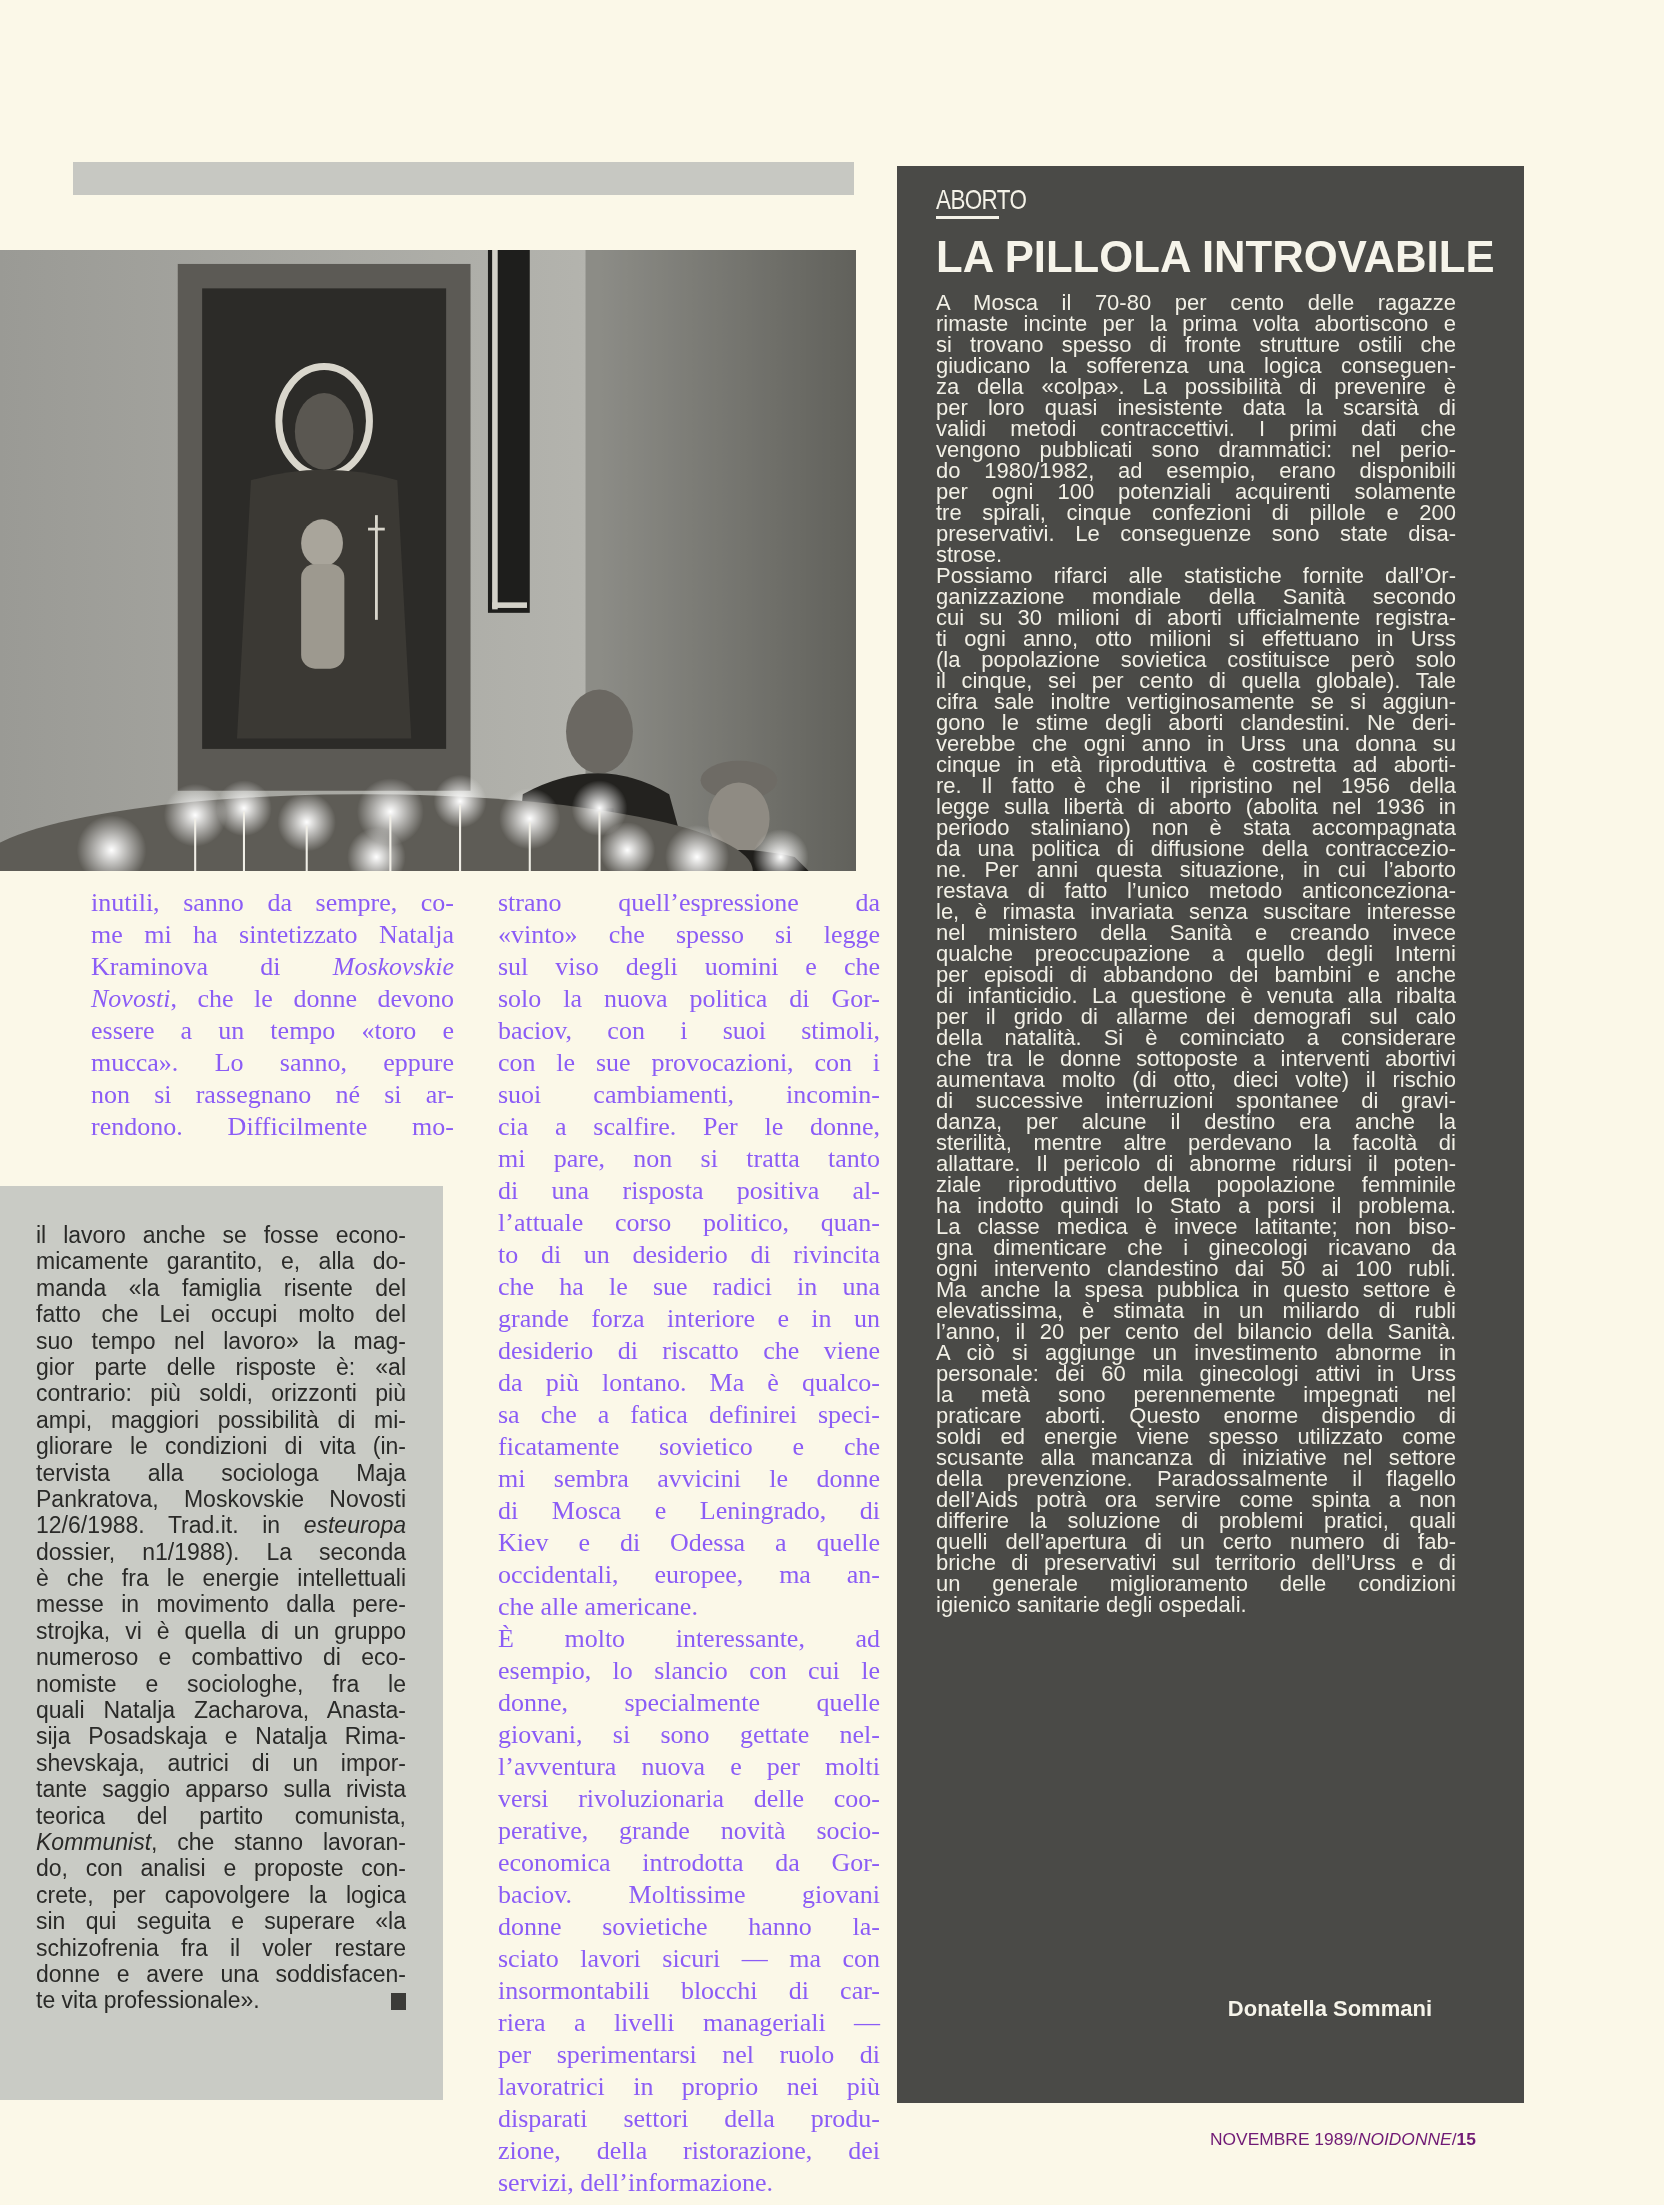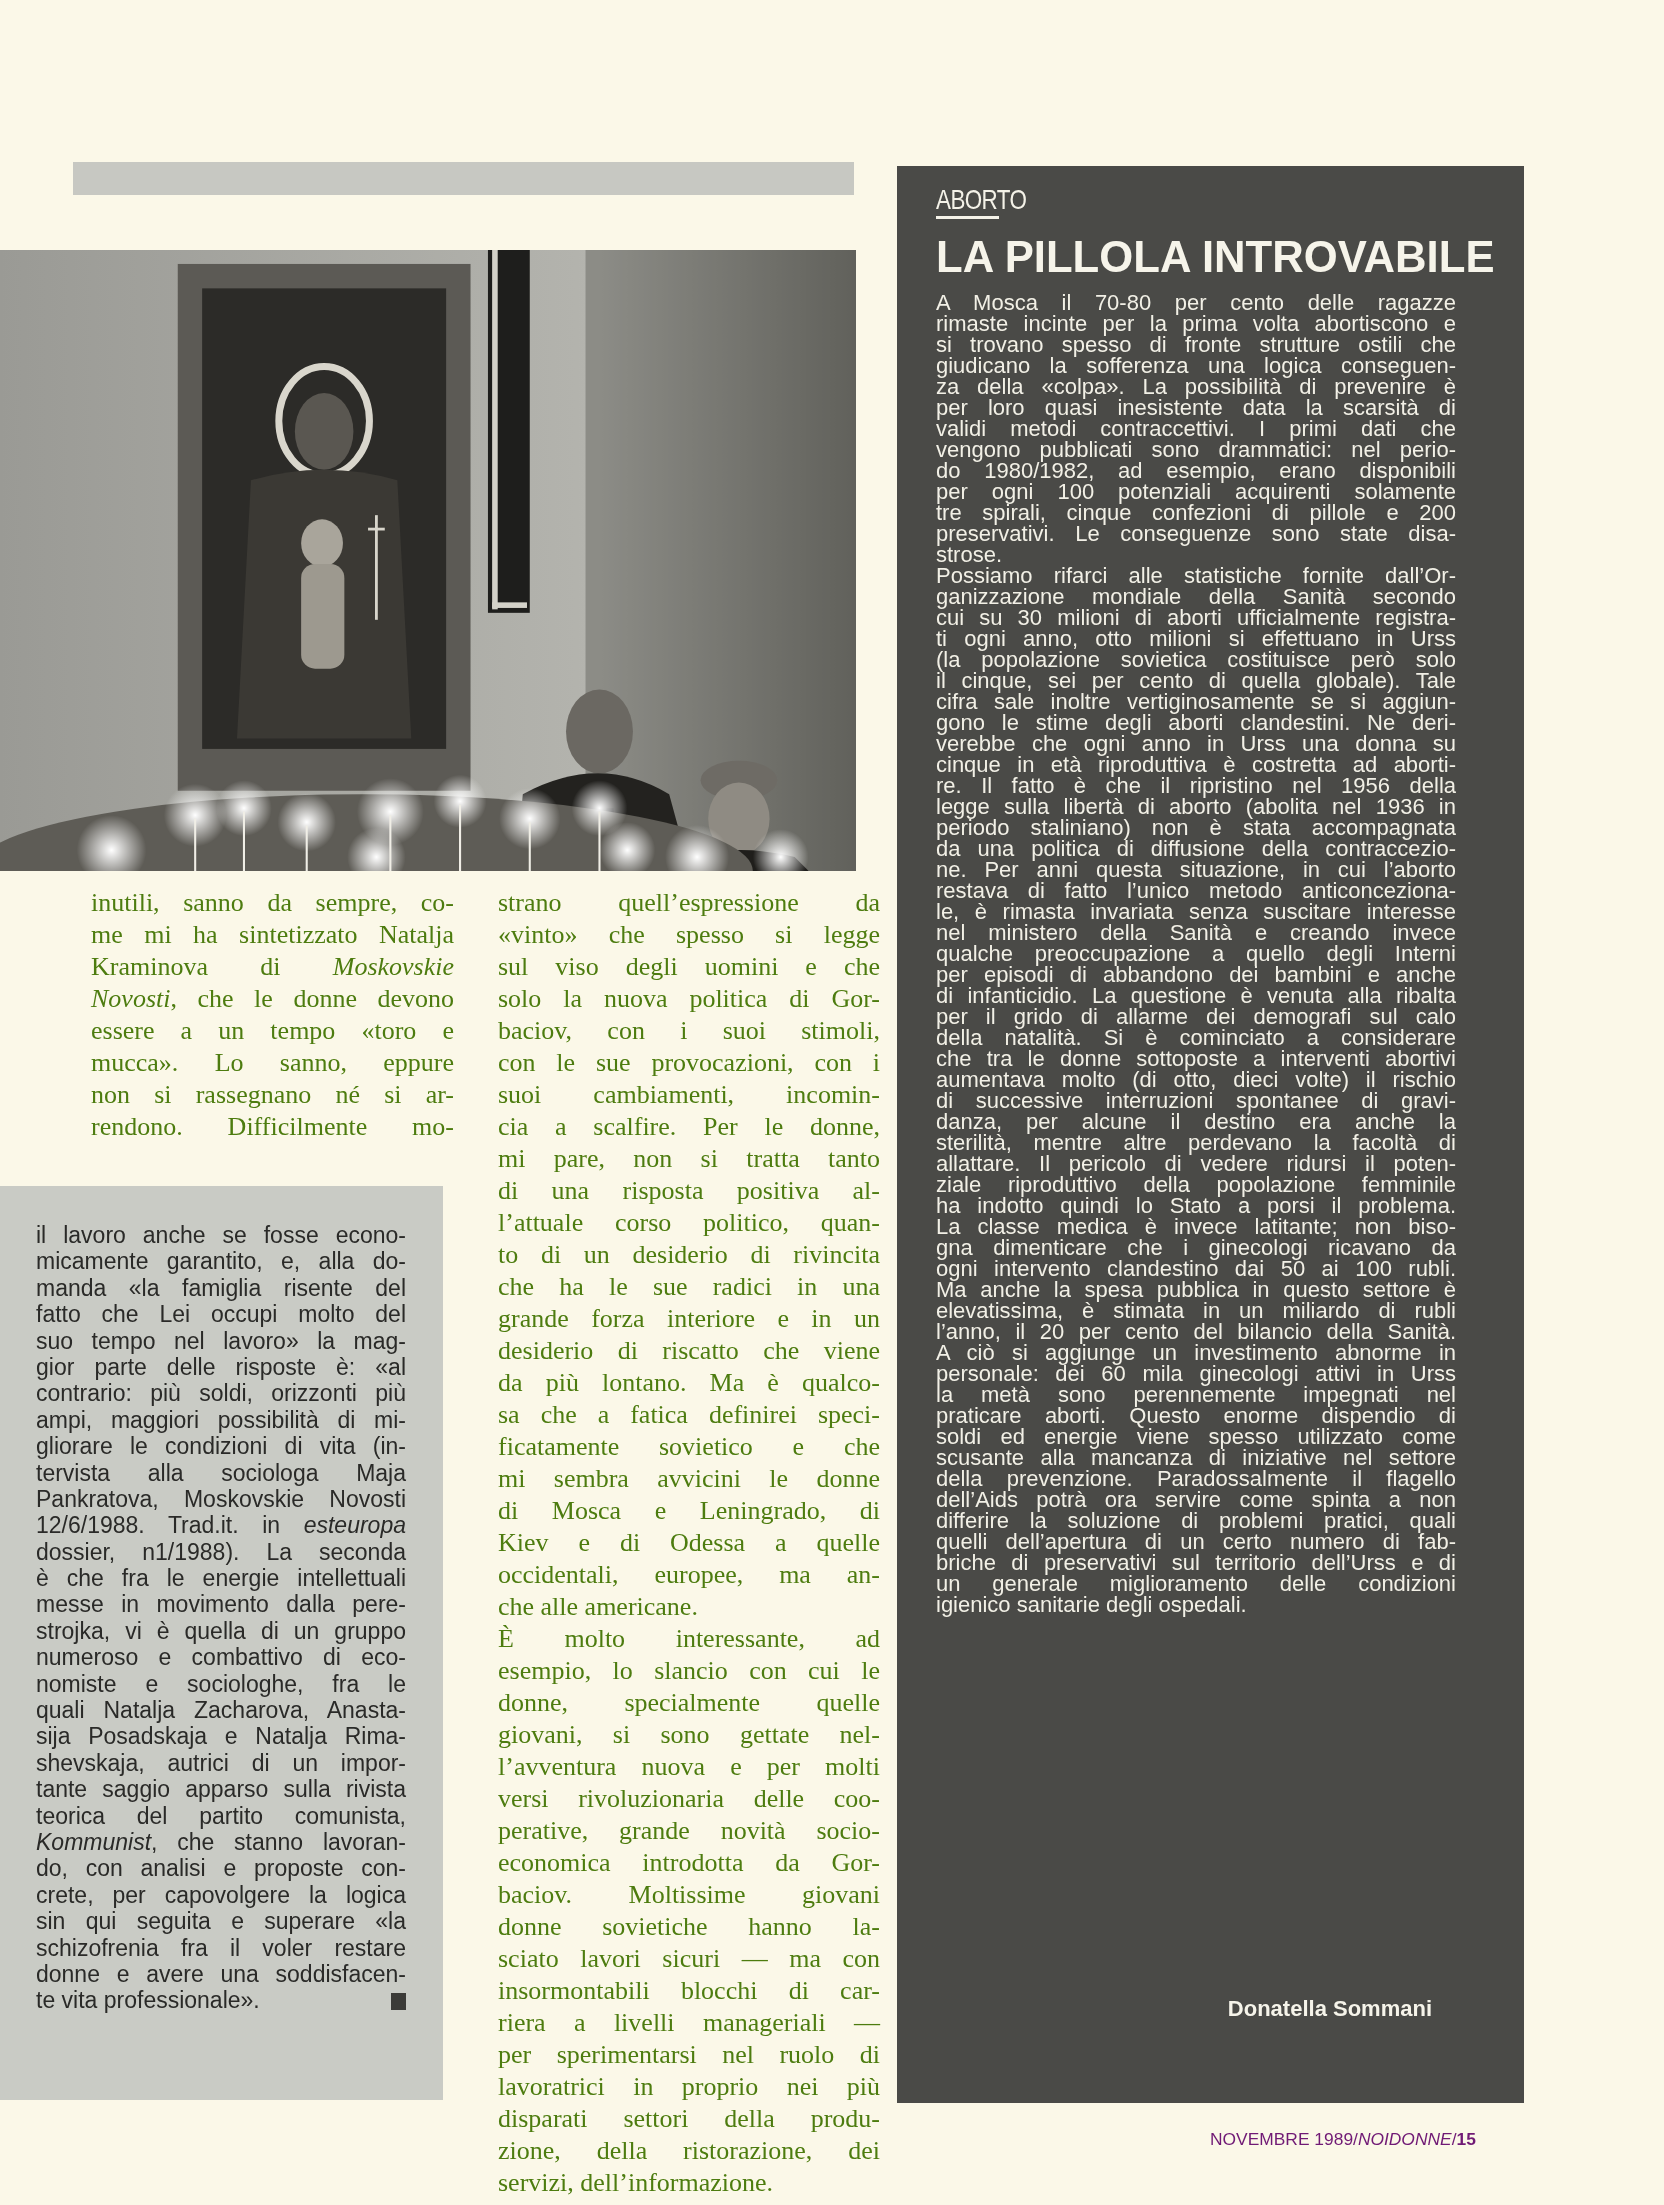--- a/index.html
+++ b/index.html
@@ -13,21 +13,21 @@
   
   .gray-band { left: 73px; top: 162px; width: 781px; height: 33px; background: #c7c8c2; }
 
   
   .photo { left: 0; top: 250px; width: 856px; height: 621px; background: #8b8b86; overflow: hidden; }
   .photo svg { width: 100%; height: 100%; display: block; }
 
   
   .serif-col {
     font-family: "Liberation Serif", serif; font-size: 26px; line-height: 32px;
-    color: #4d7c0f; text-align: justify;
+    color: #8b5cf6; text-align: justify;
   }
   .serif-col .ln { display: block; text-align: justify; text-align-last: justify; white-space: nowrap; height: 32px; }
   .serif-col .ln.last { text-align-last: left; }
   .serif-col i { font-style: italic; }
 
   .col-left-top { left: 91px; top: 887px; width: 363px; }
   .col-mid { left: 498px; top: 887px; width: 382px; }
 
   
   .gray-panel { left: 0; top: 1186px; width: 443px; height: 914px; background: #c9cbc5; }
@@ -267,21 +267,21 @@
     <span class="ln">qualche preoccupazione a quello degli Interni</span>
     <span class="ln">per episodi di abbandono dei bambini e anche</span>
     <span class="ln">di infanticidio. La questione è venuta alla ribalta</span>
     <span class="ln">per il grido di allarme dei demografi sul calo</span>
     <span class="ln">della natalità. Si è cominciato a considerare</span>
     <span class="ln">che tra le donne sottoposte a interventi abortivi</span>
     <span class="ln">aumentava molto (di otto, dieci volte) il rischio</span>
     <span class="ln">di successive interruzioni spontanee di gravi-</span>
     <span class="ln">danza, per alcune il destino era anche la</span>
     <span class="ln">sterilità, mentre altre perdevano la facoltà di</span>
-    <span class="ln">allattare. Il pericolo di vedere ridursi il poten-</span>
+    <span class="ln">allattare. Il pericolo di abnorme ridursi il poten-</span>
     <span class="ln">ziale riproduttivo della popolazione femminile</span>
     <span class="ln">ha indotto quindi lo Stato a porsi il problema.</span>
     <span class="ln">La classe medica è invece latitante; non biso-</span>
     <span class="ln">gna dimenticare che i ginecologi ricavano da</span>
     <span class="ln">ogni intervento clandestino dai 50 ai 100 rubli.</span>
     <span class="ln">Ma anche la spesa pubblica in questo settore è</span>
     <span class="ln">elevatissima, è stimata in un miliardo di rubli</span>
     <span class="ln">l’anno, il 20 per cento del bilancio della Sanità.</span>
     <span class="ln">A ciò si aggiunge un investimento abnorme in</span>
     <span class="ln">personale: dei 60 mila ginecologi attivi in Urss</span>

